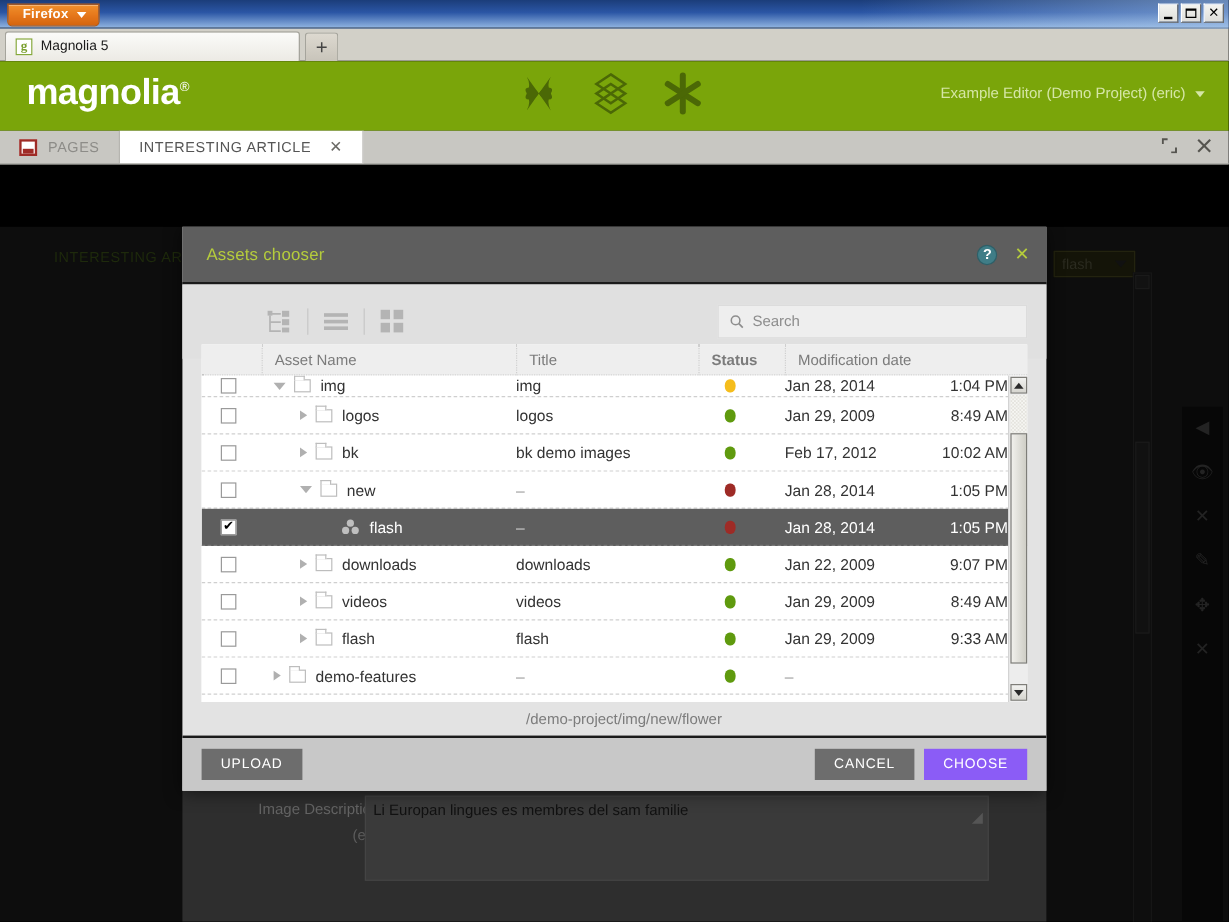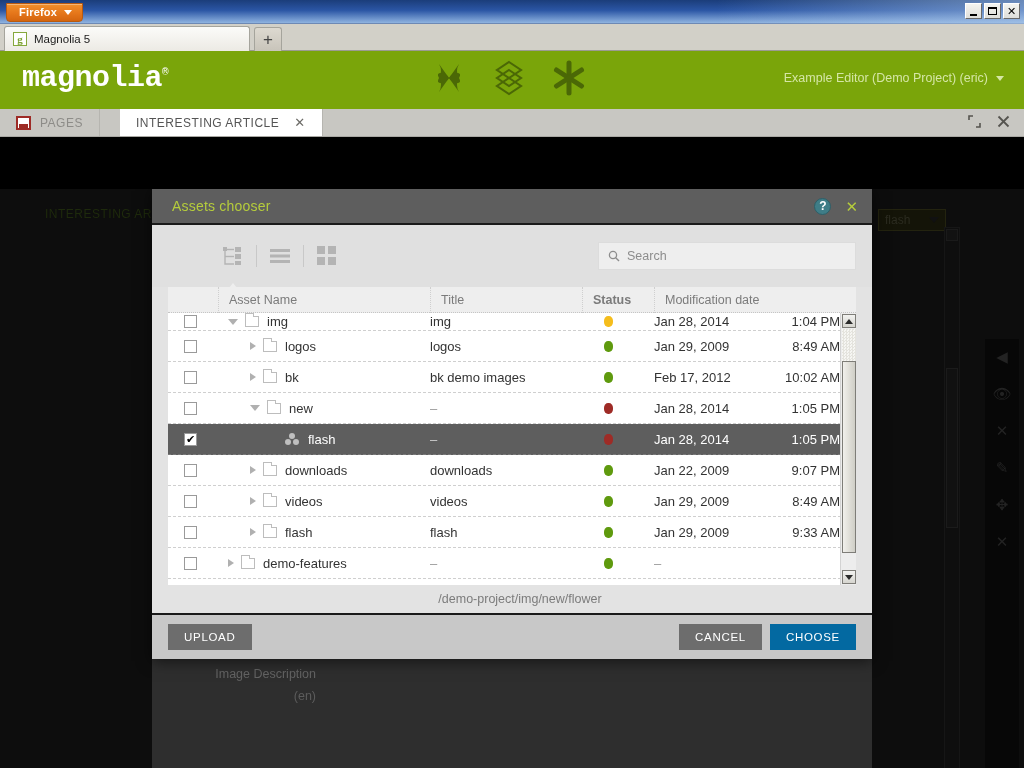--- a/index.html
+++ b/index.html
@@ -78,41 +78,41 @@
 
   
   .app { position: absolute; left: 0; top: 51px; width: 1024px; height: 717px; background: #000; }
 
   .mg-header {
     position: relative; width: 1024px; height: 58px; background: #7aa50a;
     display: flex; align-items: center;
   }
   .mg-logo {
     position: absolute; left: 22px; top: 10px;
-    font-family: Liberation Mono, monospace;
+    font-family: Liberation Sans, sans-serif;
     font-size: 30px; font-weight: bold; color: #fff; letter-spacing: -0.5px;
   }
   .mg-logo sup { font-size: 11px; vertical-align: super; font-weight: normal; }
   .mg-apps {
     position: absolute; left: 430px; top: 8px; display: flex; gap: 22px;
     color: #4b6806;
   }
   .mg-apps svg { display: block; }
   .mg-user {
     position: absolute; right: 20px; top: 20px;
     font-size: 12.5px; color: #d5e6a6; display: flex; align-items: center; gap: 8px;
   }
   .mg-user .caret {
     width: 0; height: 0; border-left: 4px solid transparent;
     border-right: 4px solid transparent; border-top: 5px solid #d5e6a6;
   }
 
   .mg-tabs {
     position: relative; width: 1024px; height: 28px; background: #c8c7c2;
-    display: flex; align-items: stretch; border-bottom: 1px solid #a9a8a3; gap: 20px;
+    display: flex; align-items: stretch; border-bottom: 1px solid #a9a8a3;
   }
   .mg-tab {
     display: flex; align-items: center; gap: 9px; padding: 0 16px;
     font-size: 12px; letter-spacing: .5px; color: #8d8c88;
     border-right: 1px solid #b6b5b0;
   }
   .mg-tab.active { background: #fff; color: #555; }
   .pages-icon {
     width: 15px; height: 14px; background: #fff; border: 2px solid #9e2b26;
     display: flex; align-items: flex-end; justify-content: center;
@@ -185,21 +185,21 @@
   .bg-resize {
     position: absolute; right: 4px; top: 10px; font-size: 12px; color: #555;
   }
 
   
   .dialog {
     position: absolute; left: 152px; top: 138px; width: 720px; height: 470px;
     background: #e3e3e3; box-shadow: 0 2px 14px rgba(0,0,0,.6);
   }
   .dlg-titlebar {
-    position: relative; height: 36px; background: #5e5e5e;
+    position: relative; height: 48px; background: #5e5e5e;
     border-bottom: 2px solid #1a1a1a;
     display: flex; align-items: center; padding: 0 14px 0 20px;
   }
   .dlg-title { font-size: 14px; color: #b5cc3c; letter-spacing: .2px; }
   .dlg-tb-right { margin-left: auto; display: flex; align-items: center; gap: 14px; }
   .help-icon {
     width: 17px; height: 17px; border-radius: 50%;
     background: #3f7d87; color: #fff; font-size: 12px; font-weight: bold;
     display: flex; align-items: center; justify-content: center; line-height: 1;
     border: 1px solid #2e5f68;
@@ -329,21 +329,21 @@
     background: #c8c8c8; border-top: 2px solid #1a1a1a;
     display: flex; align-items: center; padding: 0 16px;
   }
   .btn {
     height: 26px; padding: 0 16px; border: none; font-size: 11.5px;
     letter-spacing: .7px; display: flex; align-items: center;
     font-family: "Liberation Sans", sans-serif; cursor: pointer;
   }
   .btn.upload { background: #6d6d6d; color: #fff; text-align: center; }
   .btn.cancel { background: #6d6d6d; color: #fff; }
-  .btn.choose { background: #0369a1; color: #fff; }
+  .btn.choose { background: #8b5cf6; color: #fff; }
   .footer-right { margin-left: auto; display: flex; gap: 8px; }
 </style>
 </head>
 <body>
 
 <div id="root">
 
   <div class="win-chrome">
     <div class="ff-button">
       <span>Firefox</span>
@@ -459,20 +459,24 @@
         <span class="g-ico">👁</span>
         <span class="g-ico">✕</span>
         <span class="g-ico">✎</span>
         <span class="g-ico">✥</span>
         <span class="g-ico">✕</span>
       </div>
 
       <div class="bg-form">
         <div class="bg-form-label">Image Description</div>
         <div class="bg-form-sub">(en)</div>
+        <div class="bg-textarea">
+          <span>Li Europan lingues es membres del sam familie</span>
+          <span class="bg-resize">◢</span>
+        </div>
 
       </div>
     </div>
 
     <div class="dialog">
 
       <div class="dlg-titlebar">
         <span class="dlg-title">Assets chooser</span>
         <div class="dlg-tb-right">
           <span class="help-icon">?</span>

